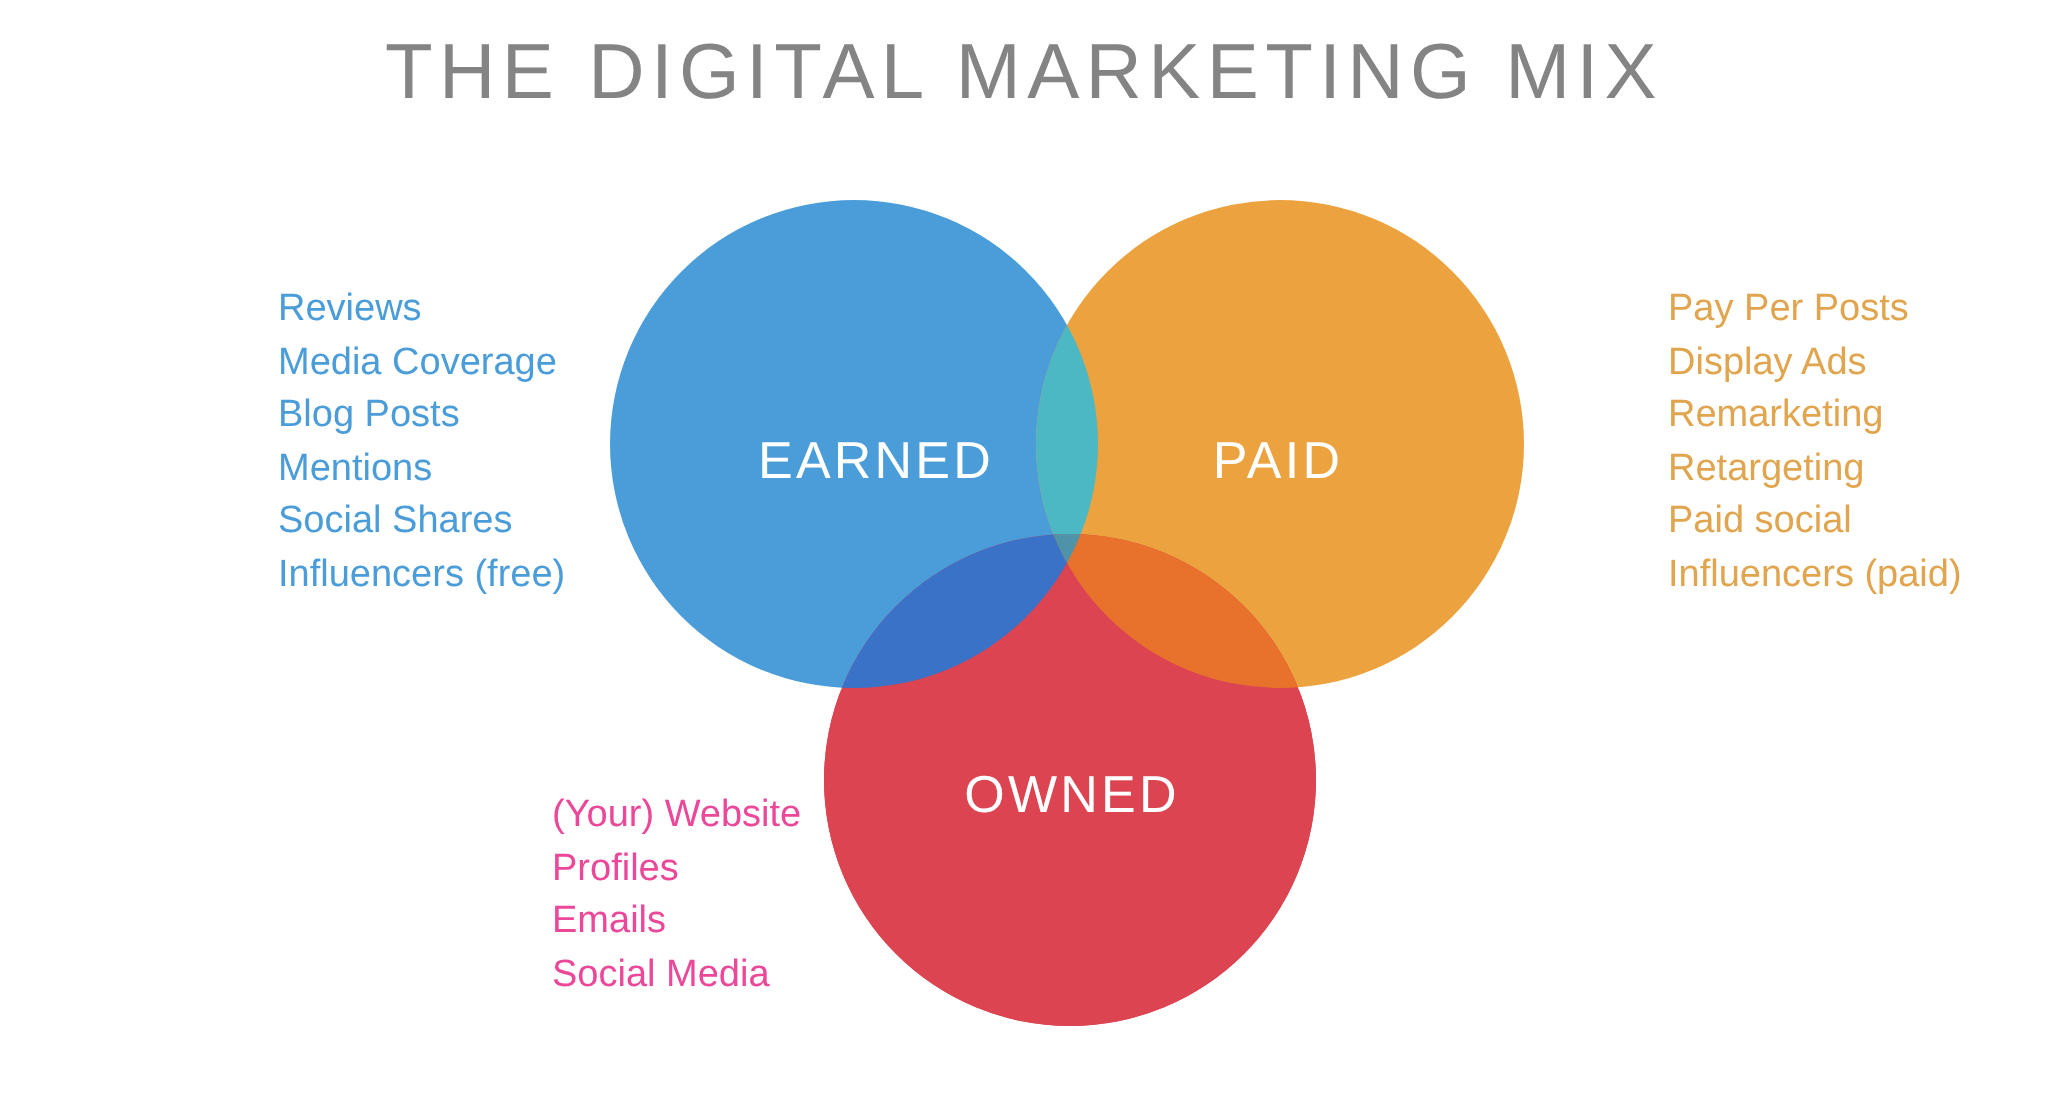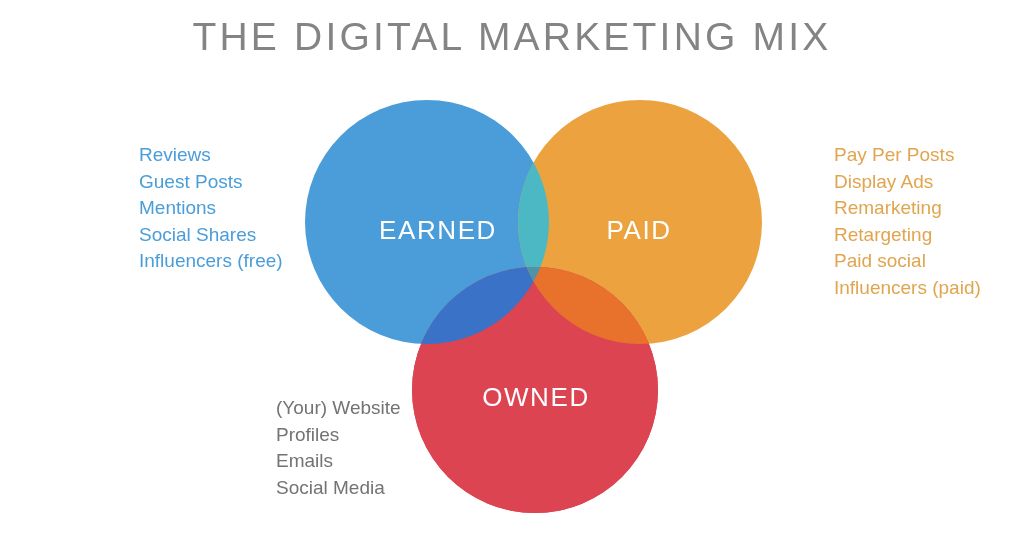--- a/index.html
+++ b/index.html
@@ -74,21 +74,21 @@
   }
   .list-paid {
     left: 811px;
     top: 142px;
     color: #e0a54e;
     text-align: left;
   }
   .list-owned {
     left: 253px;
     top: 395px;
-    color: #737373;
+    color: #ec4899;
     text-align: left;
   }
 </style>
 </head>
 <body>
 
 <div id="page">
 
   <div class="title">THE DIGITAL MARKETING MIX</div>
 
@@ -132,21 +132,22 @@
       <rect x="380" y="345" width="320" height="180" fill="#dc4452"></rect>
     </g>
 
     <text class="venn-label" x="438" y="232" text-anchor="middle" dominant-baseline="middle">EARNED</text>
     <text class="venn-label" x="639" y="232" text-anchor="middle" dominant-baseline="middle">PAID</text>
     <text class="venn-label" x="536" y="399" text-anchor="middle" dominant-baseline="middle">OWNED</text>
   </svg>
 
   <div class="list list-earned">
     <span class="row">Reviews</span>
-    <span class="row">Guest Posts</span>
+    <span class="row">Media Coverage</span>
+    <span class="row">Blog Posts</span>
     <span class="row">Mentions</span>
     <span class="row">Social Shares</span>
     <span class="row">Influencers (free)</span>
   </div>
 
   <div class="list list-paid">
     <span class="row">Pay Per Posts</span>
     <span class="row">Display Ads</span>
     <span class="row">Remarketing</span>
     <span class="row">Retargeting</span>

